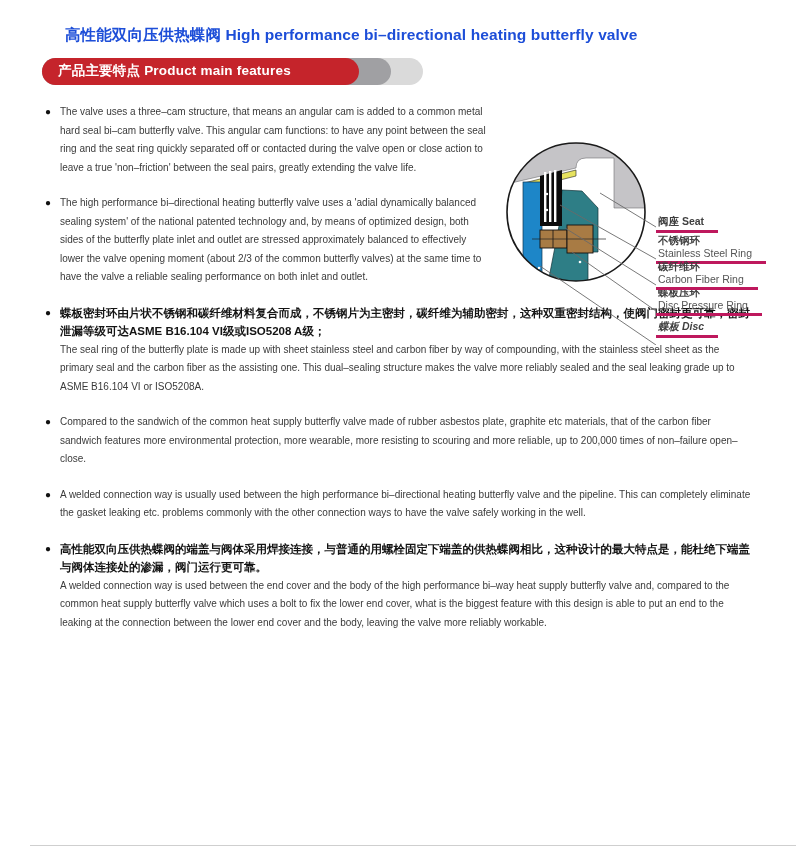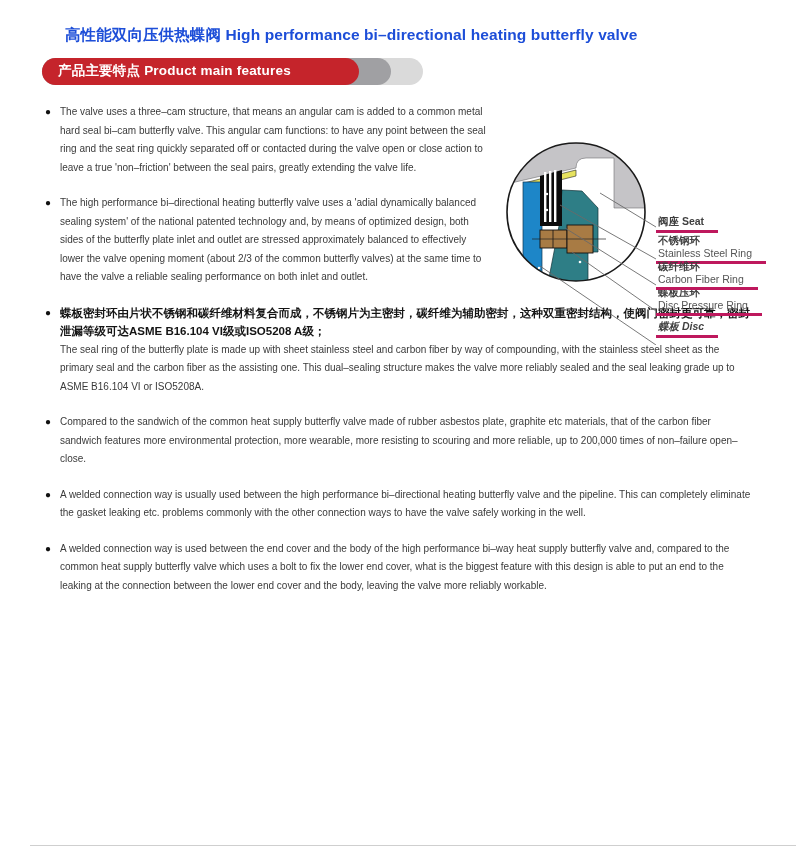--- a/index.html
+++ b/index.html
@@ -67,20 +67,21 @@
     <div class="feature">
       <span class="marker">●</span>
       <p class="en">Compared to the sandwich of the common heat supply butterfly valve made of rubber asbestos plate, graphite etc materials, that of the carbon fiber sandwich features more environmental protection, more wearable, more resisting to scouring and more reliable, up to 200,000 times of non–failure open–close.</p>
     </div>
     <div class="feature">
       <span class="marker">●</span>
       <p class="en">A welded connection way is usually used between the high performance bi–directional heating butterfly valve and the pipeline. This can completely eliminate the gasket leaking etc. problems commonly with the other connection ways to have the valve safely working in the well.</p>
     </div>
     <div class="feature">
       <span class="marker">●</span>
+      <p class="zh">高性能双向压供热蝶阀的端盖与阀体采用焊接连接，与普通的用螺栓固定下端盖的供热蝶阀相比，这种设计的最大特点是，能杜绝下端盖与阀体连接处的渗漏，阀门运行更可靠。</p>
       <p class="en">A welded connection way is used between the end cover and the body of the high performance bi–way heat supply butterfly valve and, compared to the common heat supply butterfly valve which uses a bolt to fix the lower end cover, what is the biggest feature with this design is able to put an end to the leaking at the connection between the lower end cover and the body, leaving the valve more reliably workable.</p>
     </div>
   </div>
 
   <div class="diagram">
     <svg width="310" height="215" viewBox="0 0 310 215">
       <defs>
         <clipPath id="circleClip">
             <circle cx="86" cy="82" r="69"></circle>
           </clipPath>

